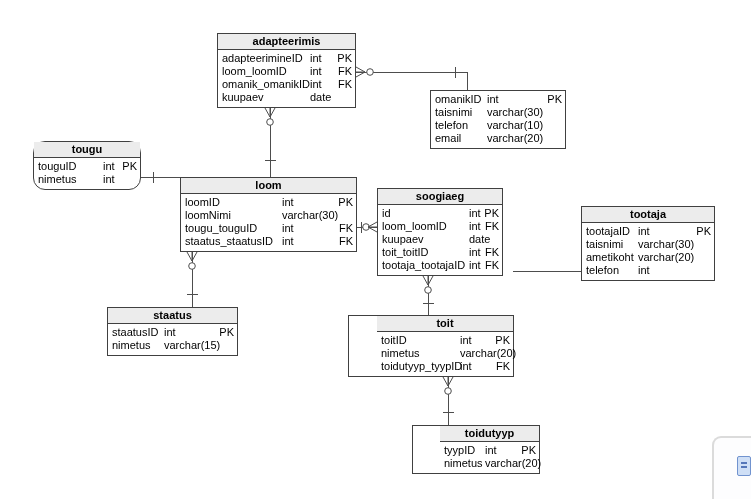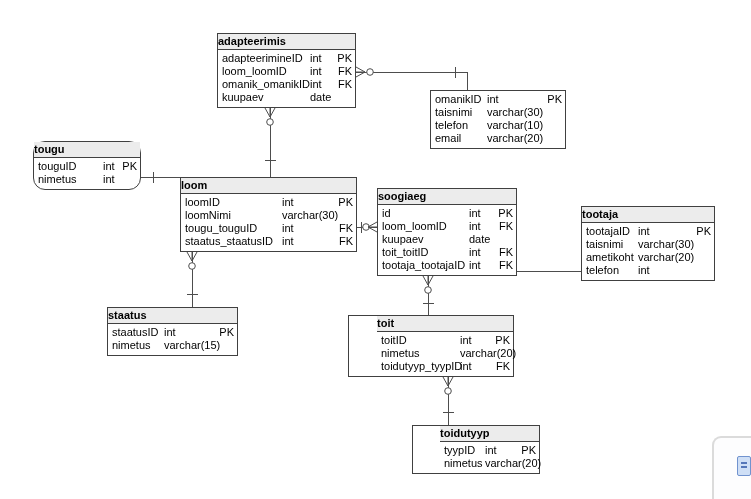--- a/index.html
+++ b/index.html
@@ -1,19 +1,19 @@
 <!DOCTYPE html>
 <html><head>
 <meta charset="utf-8">
 <style>
   html,body{margin:0;padding:0;background:#fff;}
   #stage{position:relative;width:751px;height:499px;background:#ffffff;overflow:hidden;
          font-family:"Liberation Sans",sans-serif;}
   .tbl{position:absolute;background:#ffffff;border:1px solid #404040;box-sizing:border-box;}
-  .tbl-h{height:15px;line-height:15px;font-size:11px;font-weight:bold;
+  .tbl-h{height:15px;line-height:15px;text-align:center;font-size:11px;font-weight:bold;
          color:#000;background:#ececec;border-bottom:1px solid #404040;}
   .tbl-b{padding:2px 0 3px 0;}
   .row{display:grid;grid-template-columns:var(--nc) 1fr auto;height:13px;line-height:13px;
        font-size:11px;color:#000;white-space:nowrap;}
   .fn{padding-left:4px;}
   .fk{padding-right:3px;text-align:right;}
   svg.rel{position:absolute;left:0;top:0;}
   #corner-panel{position:absolute;left:712px;top:436px;width:45px;height:70px;
         border-left:2px solid #dbdbdb;border-top:2px solid #dbdbdb;
         border-top-left-radius:9px;background:#fdfdfe;}
@@ -178,21 +178,21 @@
             <span class="ft">int</span>
             <span class="fk">FK</span>
           </div>
           <div class="row">
             <span class="fn">staatus_staatusID</span>
             <span class="ft">int</span>
             <span class="fk">FK</span>
           </div>
         </div>
       </div>
-      <div class="tbl" style="left: 377px; top: 188px; width: 140px; --nc: 91px;">
+      <div class="tbl" style="left: 377px; top: 188px; width: 126px; --nc: 91px;">
         <div class="tbl-h">soogiaeg</div>
         <div class="tbl-b">
           <div class="row">
             <span class="fn">id</span>
             <span class="ft">int</span>
             <span class="fk">PK</span>
           </div>
           <div class="row">
             <span class="fn">loom_loomID</span>
             <span class="ft">int</span>

